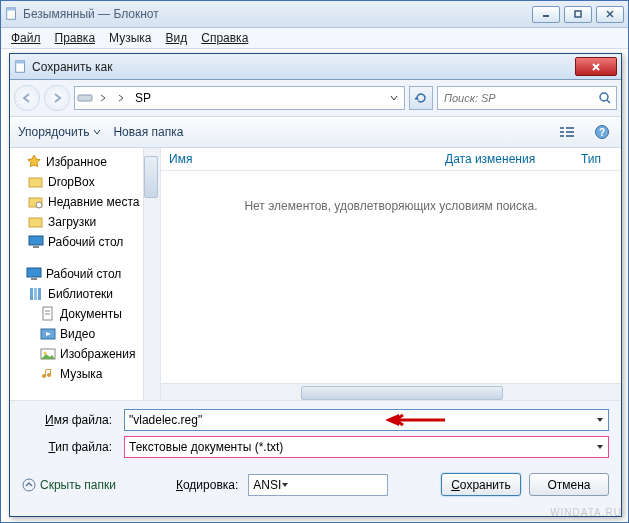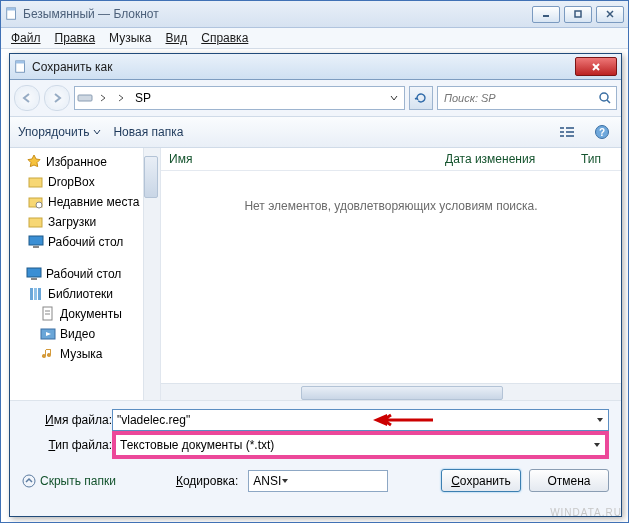--- a/index.html
+++ b/index.html
@@ -45,34 +45,34 @@
 
 
 .body-row{display:flex;height:252px;background:#fff}
 .tree{width:150px;border-right:1px solid #e0e6ee;overflow:hidden;position:relative;padding:4px 0}
 .tree-scroll{position:absolute;right:0;top:0;bottom:0;width:16px;background:#eef2f7;border-left:1px solid #dde4ec}
 .tree-thumb{position:absolute;right:2px;top:8px;width:12px;height:40px;background:linear-gradient(#e8eef6,#c9d6e6);border:1px solid #b3c3d6;border-radius:2px}
 .tree-item{display:flex;align-items:center;gap:4px;padding:2px 4px 2px 18px;font-size:12px;white-space:nowrap}
 .tree-item.top{padding-left:16px}
 .tree-icon{width:16px;height:16px;flex-shrink:0}
 .list{flex:1;position:relative}
-.list-head{height:22px;border-bottom:1px solid #e4e9f0;display:flex;align-items:center;font-size:12px;color:#14532d}
+.list-head{height:22px;border-bottom:1px solid #e4e9f0;display:flex;align-items:center;font-size:12px;color:#0369a1}
 .col{padding:0 8px}
 .col-name{width:260px}
 .col-date{width:120px}
 .list-msg{text-align:center;color:#6b6b6b;font-size:12px;margin-top:28px}
 .h-scroll{position:absolute;bottom:0;left:0;right:0;height:16px;background:#eef2f7;border-top:1px solid #dde4ec}
 .h-thumb{position:absolute;left:140px;top:2px;height:12px;width:200px;background:linear-gradient(#e8eef6,#c9d6e6);border:1px solid #b3c3d6;border-radius:2px}
 
 
 .form-area{border-top:1px solid #dde4ec;padding:8px 12px 4px;background:#f1f5fb}
-.form-row{display:flex;align-items:center;gap:0}
+.form-row{display:flex;align-items:center;margin-bottom:5px;gap:12px}
 .form-label{width:90px;text-align:right;font-size:12px}
 .form-label u{text-decoration:underline}
-.form-field{flex:1;height:20px;border:4px solid #ec4899;background:#fff;display:flex;align-items:center;padding:0 4px;font-size:12px;position:relative}
+.form-field{flex:1;height:20px;border:1px solid #ec4899;background:#fff;display:flex;align-items:center;padding:0 4px;font-size:12px;position:relative}
 .form-field .dd{position:absolute;right:0;top:0;bottom:0;width:16px;display:flex;align-items:center;justify-content:center}
 .form-field.filename{border:1px solid #5b8ec2}
 .arrow-annot{position:absolute;left:260px;top:1px;pointer-events:none}
 
 
 .footer{display:flex;align-items:center;padding:6px 12px 10px;gap:10px;background:#f1f5fb}
 .hide-folders{display:flex;align-items:flex-start;gap:4px;font-size:12px;color:#14532d}
 .footer-spacer{width:40px}
 .enc-label{font-size:12px}
 .enc-field{width:130px;height:20px;border:1px solid #8da7c4;background:#fff;display:flex;align-items:center;padding:0 4px;font-size:12px;position:relative}
@@ -277,20 +277,28 @@
           </div>
         <div class="tree-item" style="padding-left:30px">
             <svg class="tree-icon" viewBox="0 0 16 16">
               <rect x="1" y="3" width="14" height="10" fill="#6aa6d8" stroke="#3b6fa3"></rect>
               <path d="M6 6l5 2-5 2z" fill="#fff"></path>
             </svg>
             <span>Видео</span>
           </div>
         <div class="tree-item" style="padding-left:30px">
             <svg class="tree-icon" viewBox="0 0 16 16">
+              <rect x="1" y="3" width="14" height="10" fill="#fff" stroke="#888"></rect>
+              <circle cx="5" cy="7" r="1.5" fill="#f6c23e"></circle>
+              <path d="M1 13l5-5 4 3 2-2 3 4z" fill="#6ab04c"></path>
+            </svg>
+            <span>Изображения</span>
+          </div>
+        <div class="tree-item" style="padding-left:30px">
+            <svg class="tree-icon" viewBox="0 0 16 16">
               <path d="M6 3v7a2 2 0 1 1-1-1.7V4l6-1v6a2 2 0 1 1-1-1.7V3z" fill="#d49a3a"></path>
             </svg>
             <span>Музыка</span>
           </div>
         <div class="tree-scroll">
             <div class="tree-thumb"></div>
           </div>
       </div>
 
       <div class="list">

